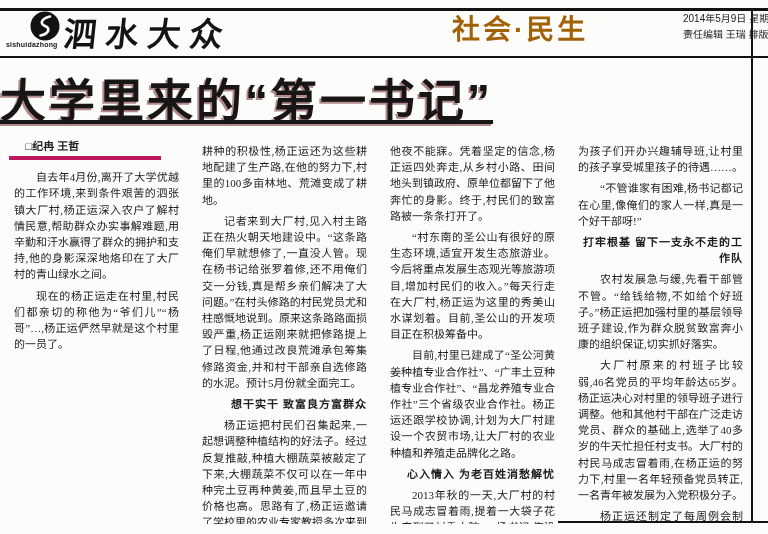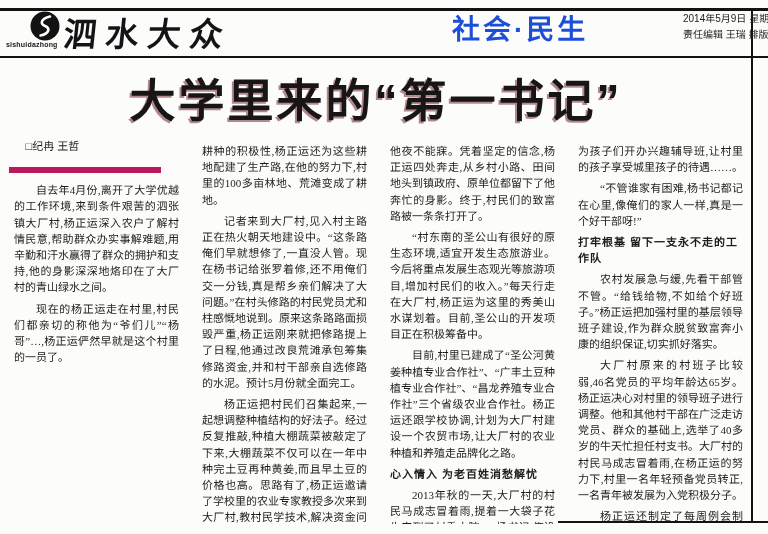--- a/index.html
+++ b/index.html
@@ -9,34 +9,34 @@
   .rule-top{top:8px;left:0;width:768px;height:3px;}
   .rule-header{top:56px;left:0;width:768px;height:2px;}
   .rule-right{top:8px;left:751px;width:2px;height:514px;}
   .rule-bottom{top:521px;left:558px;width:210px;height:1.5px;}
   .logo{position:absolute;left:30px;top:11px;width:30px;height:30px;}
   .logo-pinyin{position:absolute;left:6px;top:41px;width:70px;font-size:7px;font-weight:bold;
         font-family:"Liberation Sans","DejaVu Sans",sans-serif;letter-spacing:.2px;color:#161616;}
   .masthead-name{position:absolute;left:64px;top:8px;font-size:33px;font-weight:bold;
         letter-spacing:9px;transform:skewX(-6deg);color:#141414;}
   .section-title{position:absolute;left:452px;top:7px;font-size:28px;font-weight:900;
-        font-family:"Liberation Sans","DejaVu Sans",sans-serif;letter-spacing:3px;color:#1d4ed8;}
+        font-family:"Liberation Sans","DejaVu Sans",sans-serif;letter-spacing:3px;color:#a16207;}
   .header-meta{position:absolute;left:683px;top:11px;font-size:10px;line-height:16px;
         font-family:"Liberation Sans","DejaVu Sans",sans-serif;white-space:nowrap;color:#222;}
-  .headline{position:absolute;top:64px;left:0;width:752px;text-align:center;font-size:46px;
+  .headline{position:absolute;top:64px;left:0;width:752px;font-size:46px;
         font-weight:900;font-family:"Liberation Sans","DejaVu Sans",sans-serif;letter-spacing:3px;
-        color:#171515;text-shadow:-2px 2px 0 rgba(104,22,26,.5);}
+        color:#171515;text-shadow:-2px 2px 0 rgba(104,22,26,.5);text-decoration:underline;}
   .columns{position:absolute;top:138px;left:9px;width:739px;height:386px;display:flex;gap:13px;}
   .col{flex:1;font-size:11px;line-height:16.2px;text-align:justify;overflow:hidden;}
   .col p{margin:5px;text-indent:2em;}
   .col p.noindent{text-indent:0;}
-  .subhead{text-align:left;text-indent:0 !important;font-weight:bold;
+  .subhead{text-align:right;text-indent:0 !important;font-weight:bold;
         font-family:"Liberation Sans","DejaVu Sans",sans-serif;letter-spacing:1px;}
-  .byline{font-weight:normal;font-family:"Liberation Sans","DejaVu Sans",sans-serif;
-        text-indent:1.5em;border-bottom:6px solid #be185d;width:152px;padding-bottom:13px;margin-bottom:9px;}
+  .byline{font-weight:bold;font-family:"Liberation Sans","DejaVu Sans",sans-serif;
+        text-indent:1.5em;border-bottom:4px solid #be185d;width:152px;padding-bottom:2px;margin-bottom:9px;}
 </style>
 </head>
 <body>
 
 <div class="page">
 
   <div class="rule rule-top"></div>
   <div class="rule rule-header"></div>
   <div class="rule rule-right"></div>
   <div class="rule rule-bottom"></div>
@@ -62,20 +62,21 @@
     <div class="col">
       <div class="byline">□纪冉 王哲</div>
       <p>自去年4月份,离开了大学优越的工作环境,来到条件艰苦的泗张镇大厂村,杨正运深入农户了解村情民意,帮助群众办实事解难题,用辛勤和汗水赢得了群众的拥护和支持,他的身影深深地烙印在了大厂村的青山绿水之间。</p>
       <p>现在的杨正运走在村里,村民们都亲切的称他为“爷们儿”“杨哥”…,杨正运俨然早就是这个村里的一员了。</p>
 
     </div>
 
     <div class="col">
       <p class="noindent">耕种的积极性,杨正运还为这些耕地配建了生产路,在他的努力下,村里的100多亩林地、荒滩变成了耕地。</p>
       <p>记者来到大厂村,见入村主路正在热火朝天地建设中。“这条路俺们早就想修了,一直没人管。现在杨书记给张罗着修,还不用俺们交一分钱,真是帮乡亲们解决了大问题。”在村头修路的村民党员尤和柱感慨地说到。原来这条路路面损毁严重,杨正运刚来就把修路提上了日程,他通过改良荒滩承包筹集修路资金,并和村干部亲自选修路的水泥。预计5月份就全面完工。</p>
+      <p class="subhead">想干实干 致富良方富群众</p>
       <p>杨正运把村民们召集起来,一起想调整种植结构的好法子。经过反复推敲,种植大棚蔬菜被敲定了下来,大棚蔬菜不仅可以在一年中种完土豆再种黄姜,而且早土豆的价格也高。思路有了,杨正运邀请了学校里的农业专家教授多次来到大厂村,教村民学技术,解决资金问题,引进优良品种……就这样,占地30多亩的40个大棚建立了起来。</p>
 
     </div>
 
     <div class="col">
       <p class="noindent">他夜不能寐。凭着坚定的信念,杨正运四处奔走,从乡村小路、田间地头到镇政府、原单位都留下了他奔忙的身影。终于,村民们的致富路被一条条打开了。</p>
       <p>“村东南的圣公山有很好的原生态环境,适宜开发生态旅游业。今后将重点发展生态观光等旅游项目,增加村民们的收入。”每天行走在大厂村,杨正运为这里的秀美山水谋划着。目前,圣公山的开发项目正在积极筹备中。</p>
       <p>目前,村里已建成了“圣公河黄姜种植专业合作社”、“广丰土豆种植专业合作社”、“昌龙养殖专业合作社”三个省级农业合作社。杨正运还跟学校协调,计划为大厂村建设一个农贸市场,让大厂村的农业种植和养殖走品牌化之路。</p>
       <p class="subhead">心入情入 为老百姓消愁解忧</p>
       <p>2013年秋的一天,大厂村的村民马成志冒着雨,提着一大袋子花生来到了村委大院。“杨书记,俺没有什么好东西来感谢你,自家种的花生这次你一定得收下。”这已经是马成志第二次来送花生了,由于上次遭到了拒绝,他这次专程冒雨来。马成志是村里的困难户,杨正运在了解到他的情况后,自己花钱买了零食和牛奶来到他家,并主动协调有关单位为他们一家三口办理了低保。</p>

